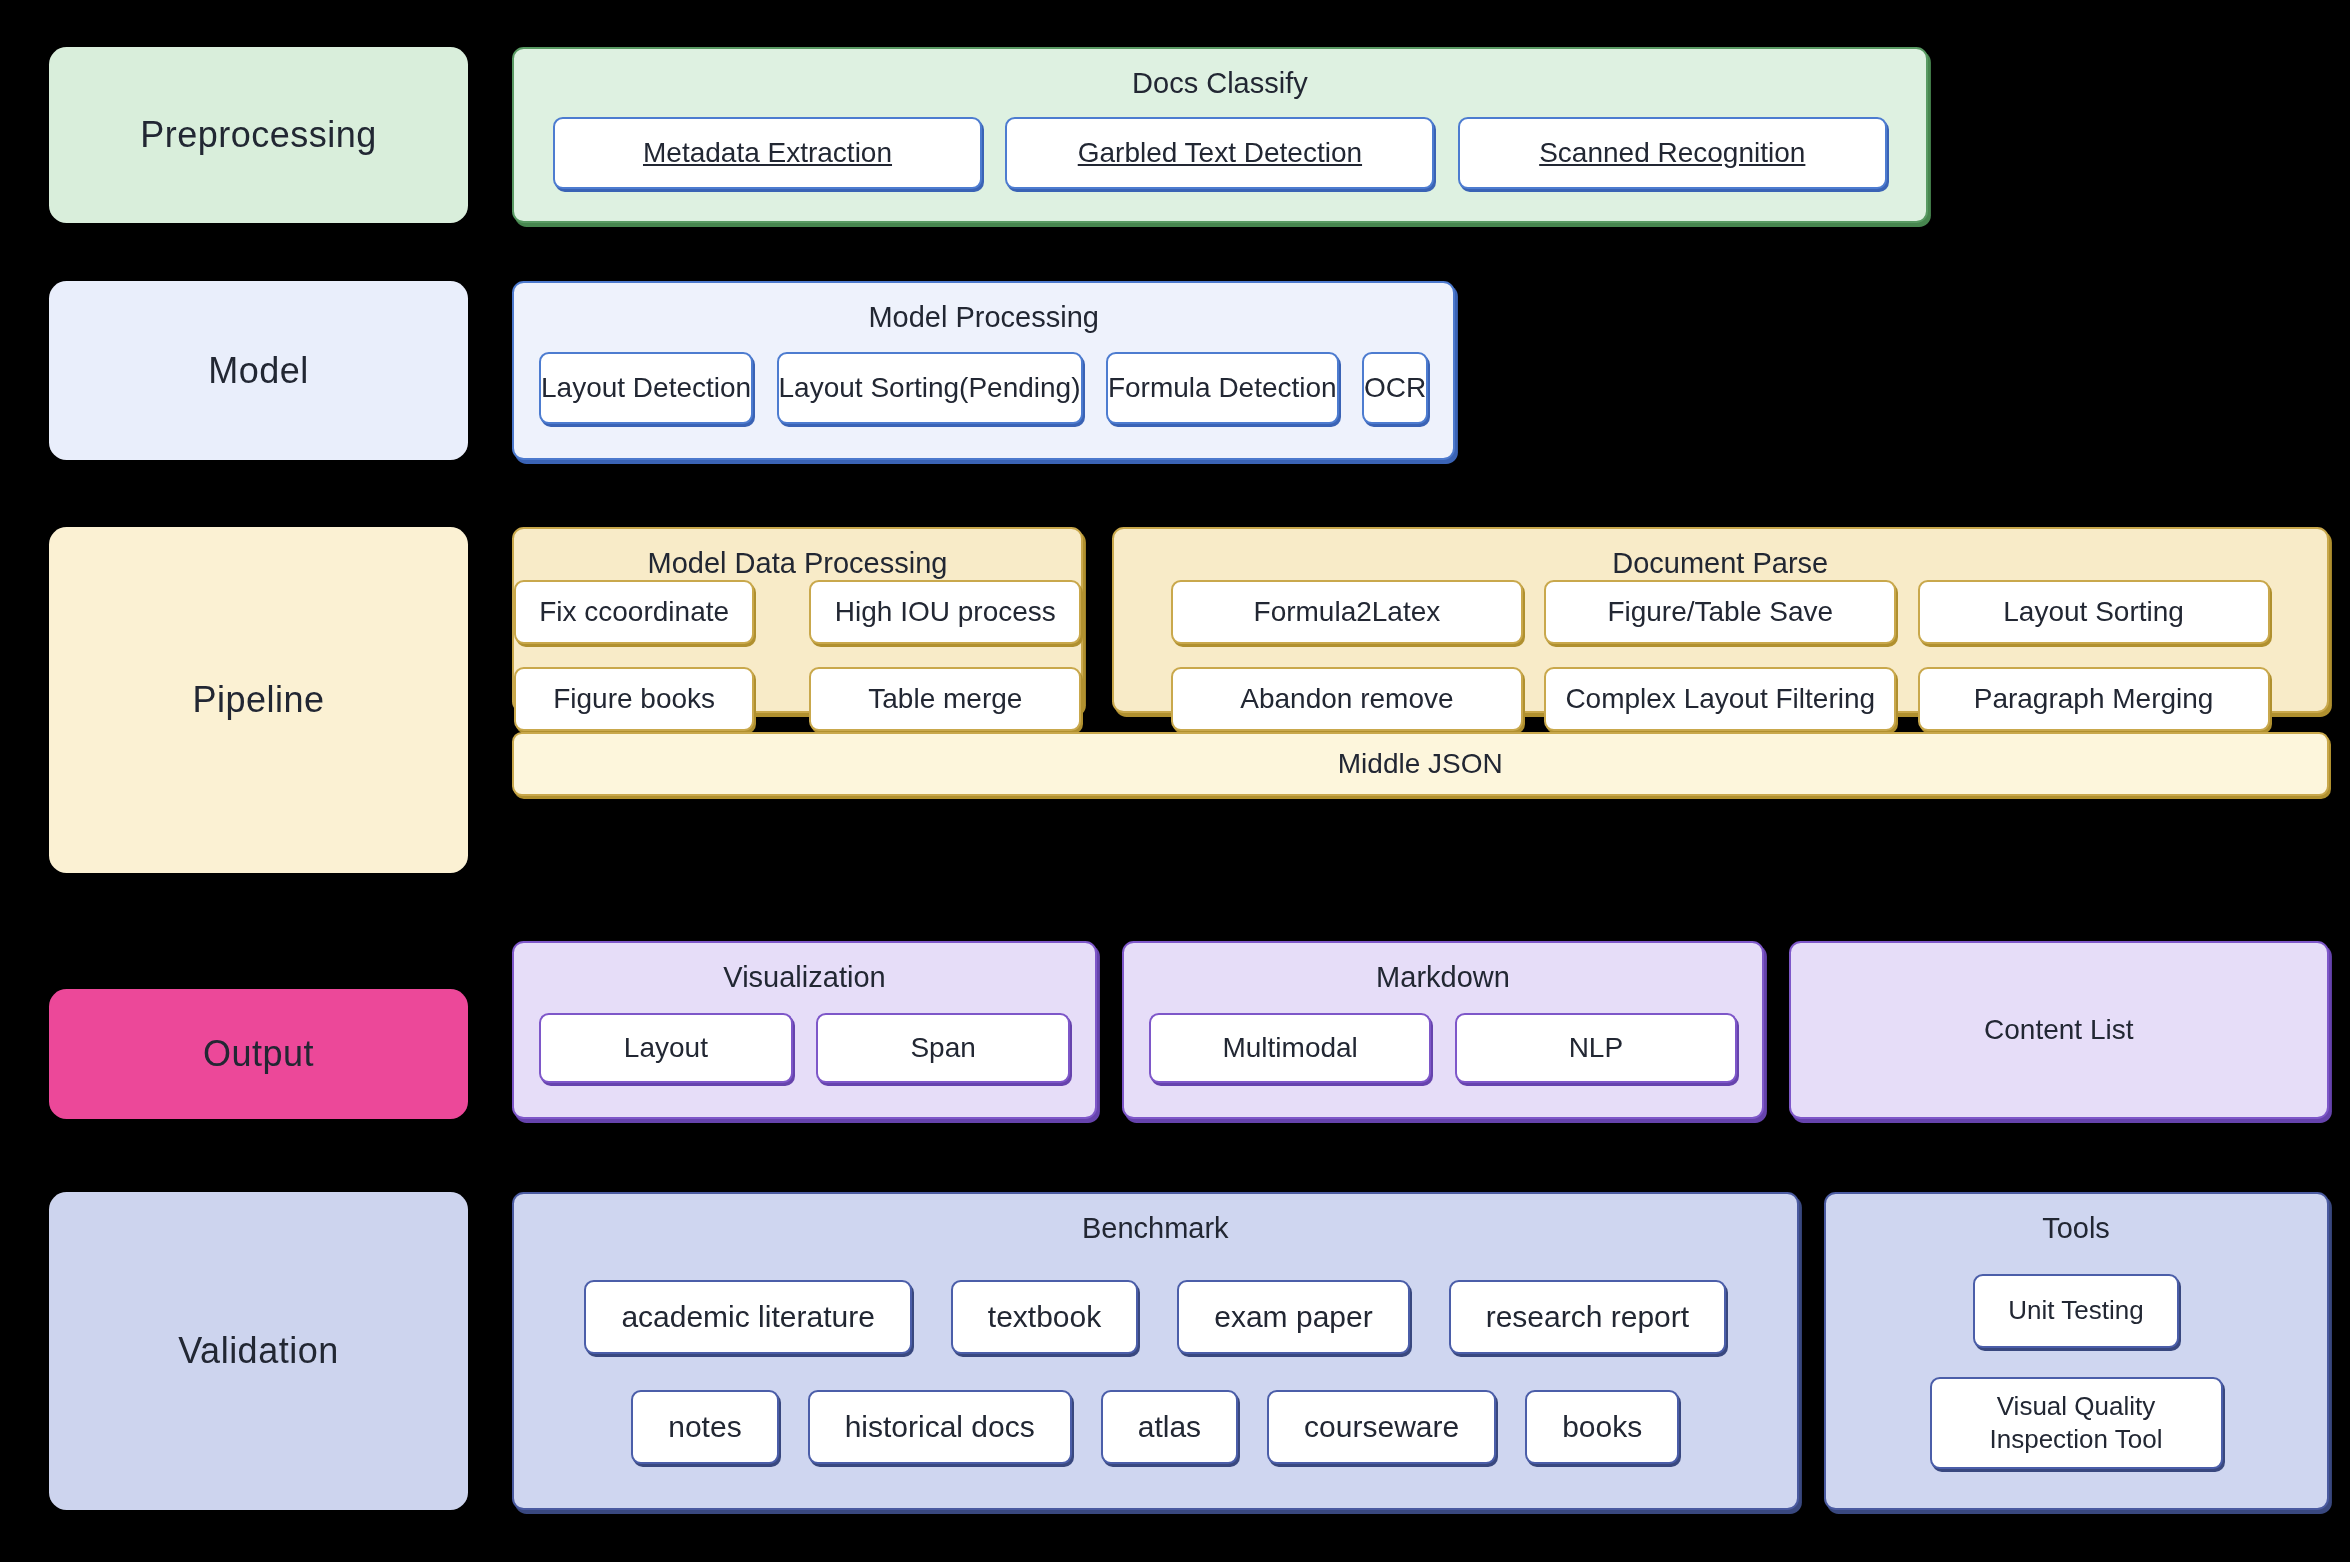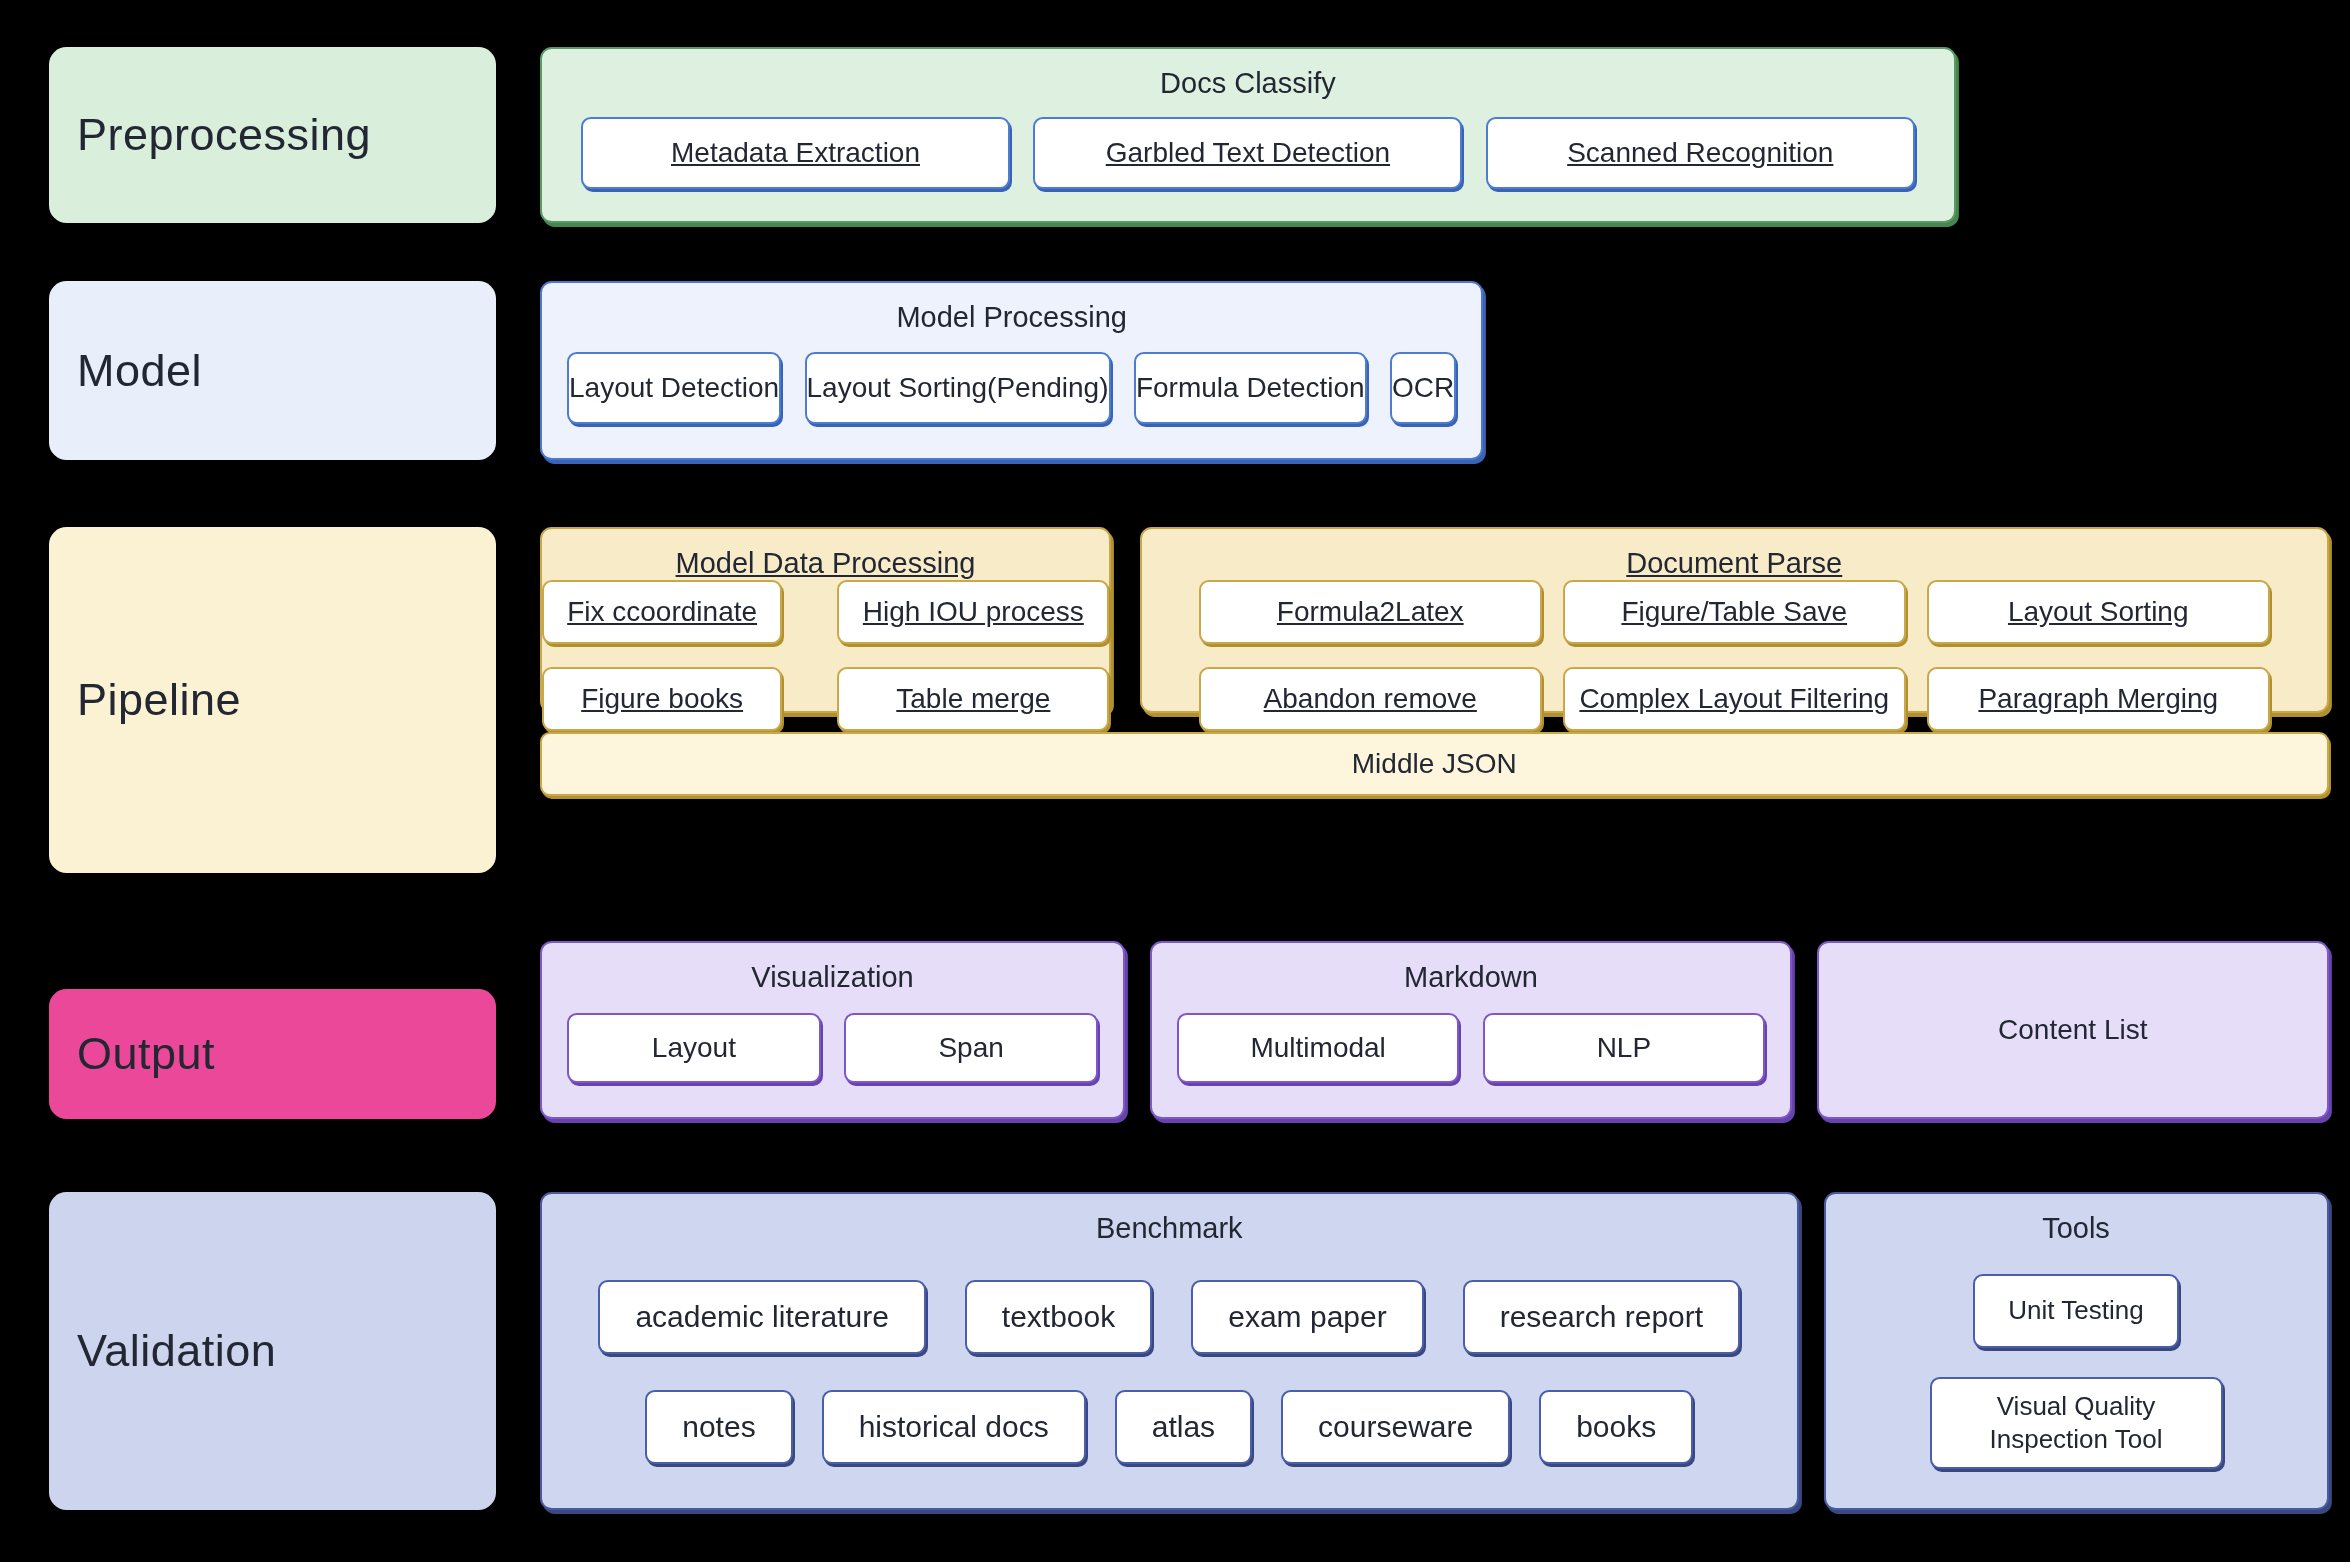--- a/index.html
+++ b/index.html
@@ -2,22 +2,22 @@
 <html><head>
 <meta charset="utf-8">
 <style>
   html,body{margin:0;padding:0;background:#000;}
   .canvas{
     position:relative;width:2350px;height:1562px;background:#000000;
     font-family:"Liberation Sans", sans-serif;color:#222733;overflow:hidden;
   }
   .row{position:absolute;left:49px;right:21.5px;display:flex;gap:44px;}
   .stage-label{
-    flex:0 0 419px;border-radius:17.6px;display:flex;align-items:center;
-    font-size:45px;letter-spacing:0.5px;padding-left:28px;
+    flex:0 0 419px;border-radius:17.6px;display:flex;align-items:center;justify-content:center;
+    font-size:36px;letter-spacing:0.5px;
   }
   .row-content{flex:1;display:flex;gap:25px;min-width:0;}
 
   
   .container{
     border:2.9px solid;border-radius:11.7px;display:flex;flex-direction:column;
     box-sizing:border-box;min-width:0;
   }
   .container-title{text-align:center;font-size:29px;padding-top:17.6px;}
   .chips{flex:1;display:flex;align-items:center;gap:23.4px;}
@@ -39,21 +39,21 @@
   .blue.stage-label{background:#e9eefb;}
   .container.blue{background:#eef2fc;border-color:#4c79cd;box-shadow:2.9px 3.9px 0 #3a63b5;}
   .row2 .chips{padding:0 25px 15.6px;}
   .row2 .chip{flex:1;height:72px;}
   .chip.blue-b{border-color:#4d7cd0;box-shadow:2px 2.9px 0 #3a63b5;}
 
   
   .row3{top:527px;height:346px;flex-direction:row;}
   .yellow.stage-label{background:#fbf1d3;height:346px;}
   .r3-content{flex:1;display:flex;flex-direction:column;min-width:0;}
-  .r3-top{display:flex;gap:29px;height:186px;text-decoration:underline;}
+  .r3-top{display:flex;gap:29px;height:186px;}
   .container.yellow{background:#f8ebc8;border-color:#c9a84c;box-shadow:2.9px 3.9px 0 #b0902f;}
   .mdp{flex:0 0 571px;}
   .dp{flex:1;}
   .mdp-grid{flex:1;display:grid;grid-template-columns:auto auto;justify-content:center;
     align-content:center;column-gap:55px;row-gap:23.4px;padding-bottom:9.8px;}
   .mdp-grid .chip{height:64px;padding:0 23.4px;}
   .dp-grid{flex:1;display:grid;grid-template-columns:1fr 1fr 1fr;
     align-content:center;column-gap:21.5px;row-gap:23.4px;padding:0 57px 9.8px;}
   .dp-grid .chip{height:64px;}
   .chip.yellow-b{border-color:#c9a84c;box-shadow:2px 2.9px 0 #b0902f;}

